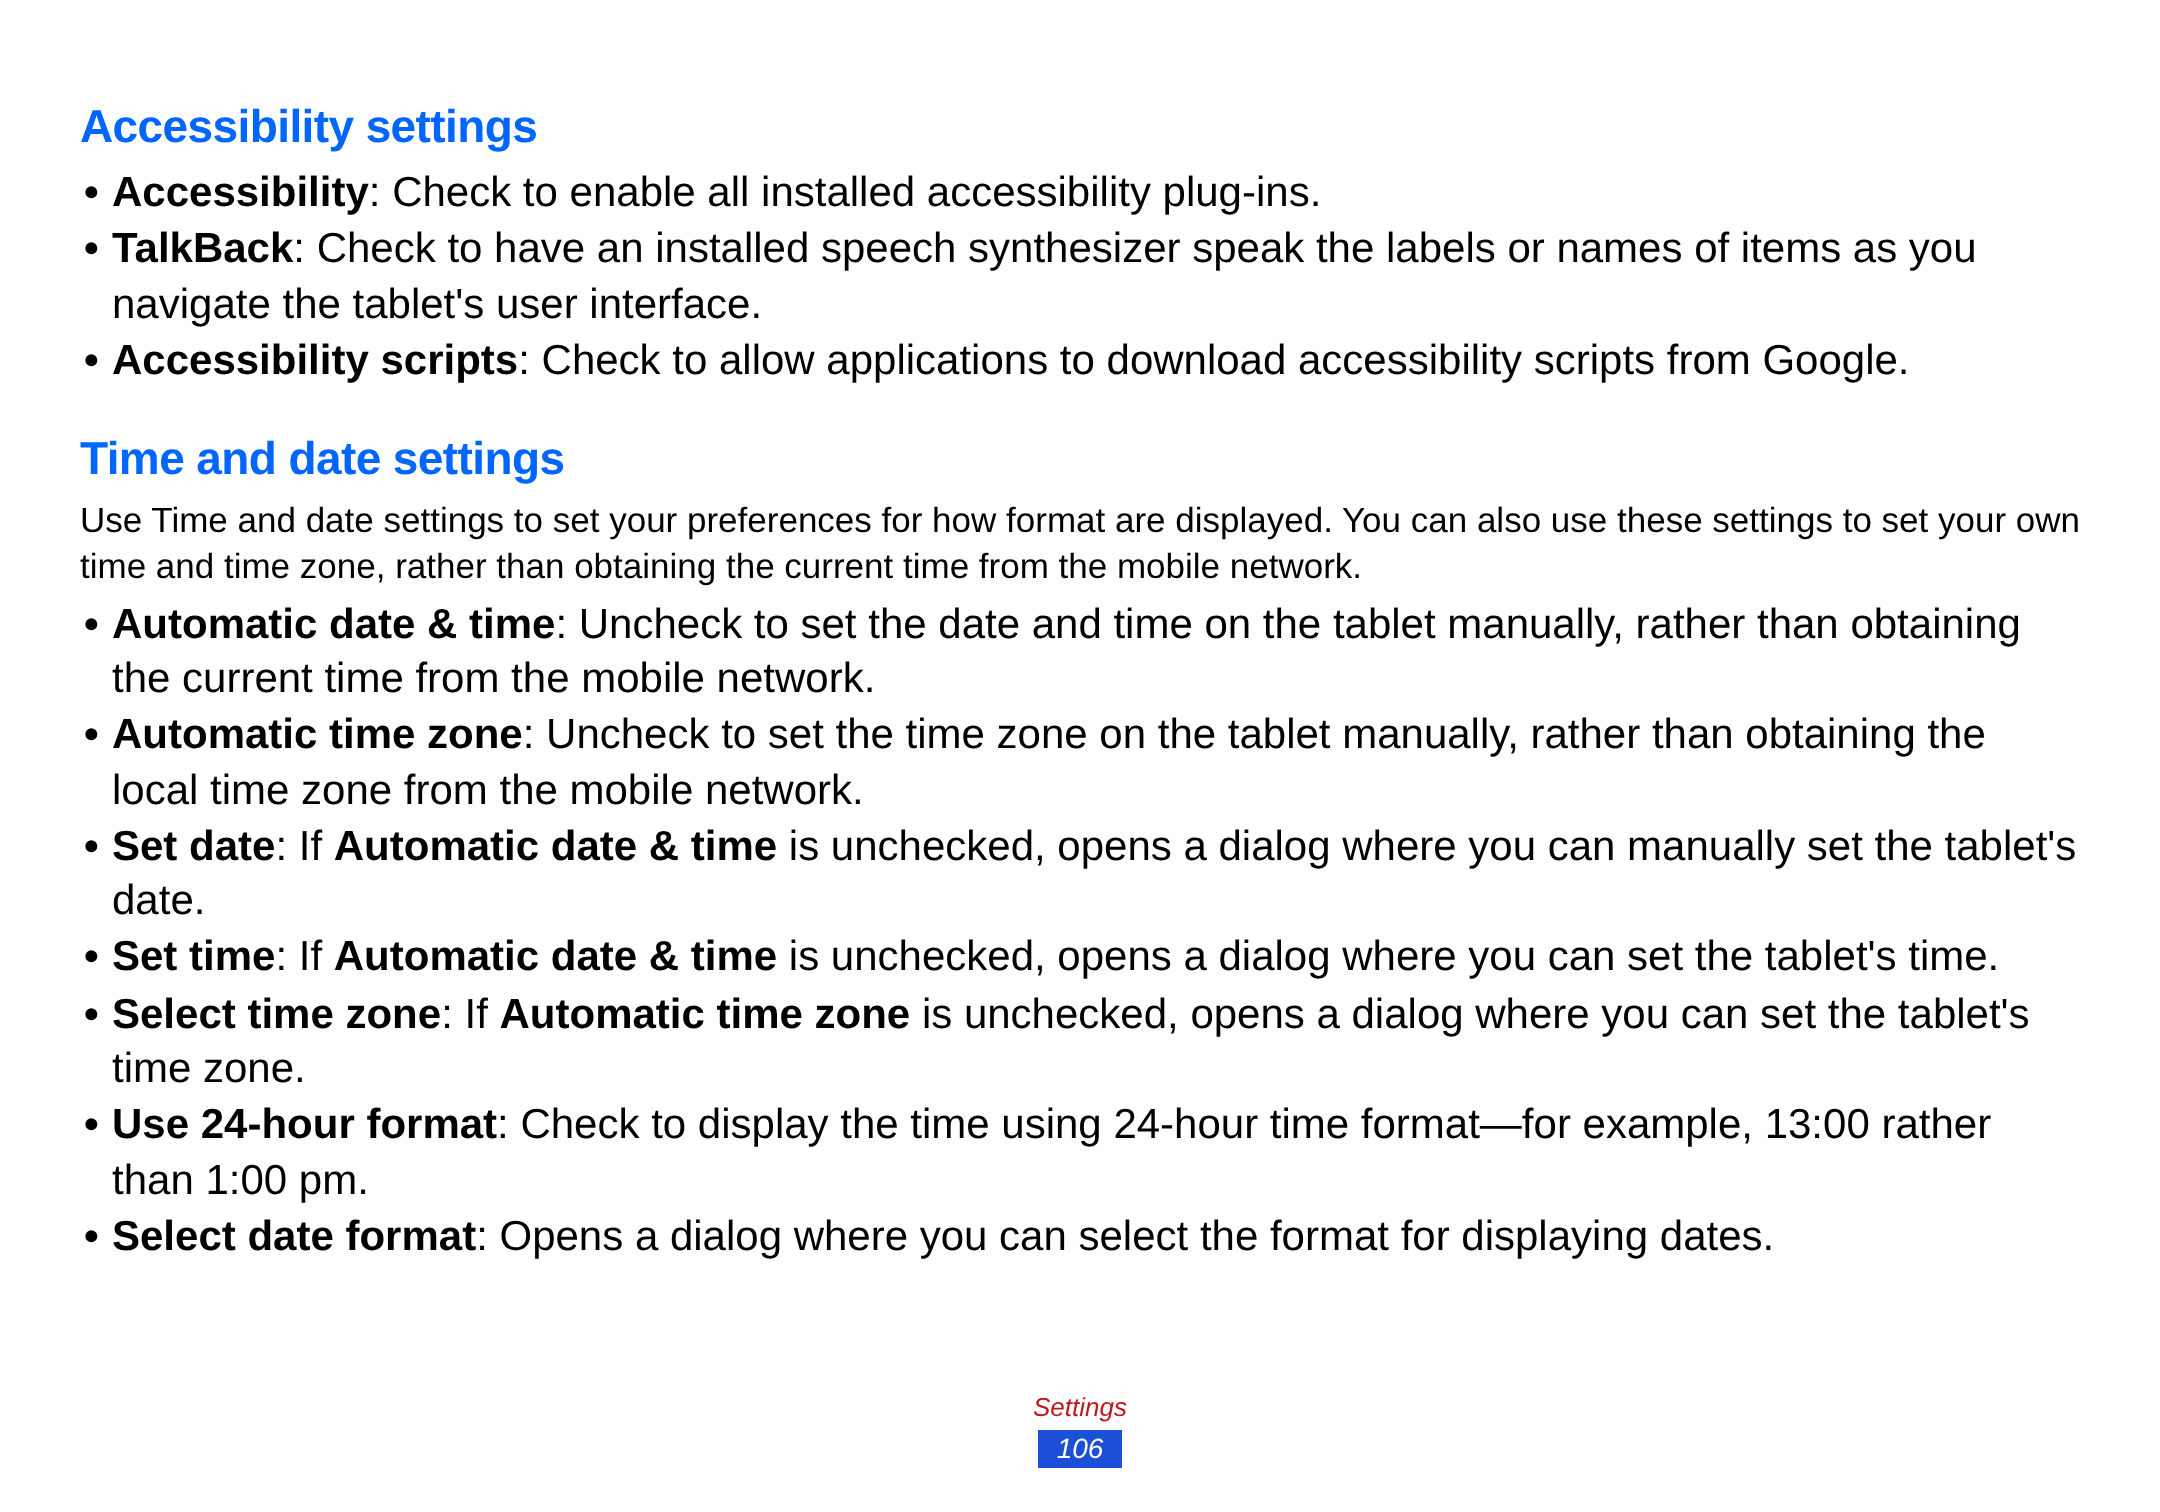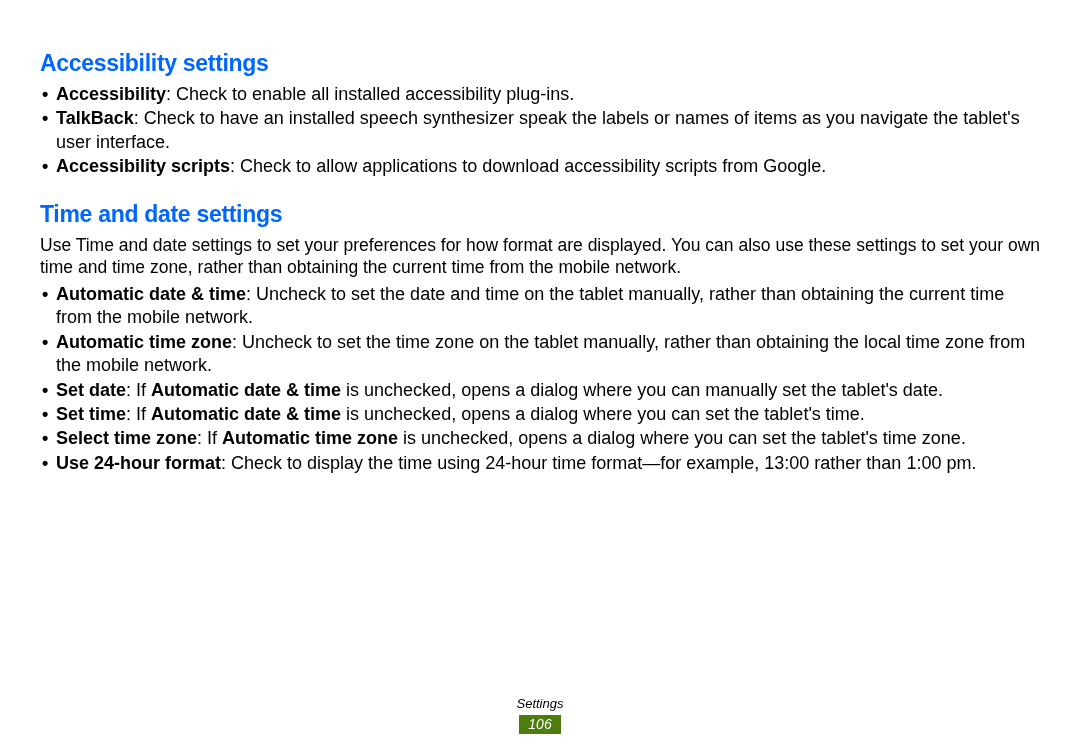--- a/index.html
+++ b/index.html
@@ -27,21 +27,21 @@
       font-size: 17.5px;
       line-height: 1.3;
       margin-bottom: 4px;
       font-weight: 400;
     }
     .bullet-list {
       list-style: none;
       padding-left: 0;
     }
     .bullet-list li {
-      font-size: 18px;
+      font-size: 21px;
       line-height: 1.3;
       padding-left: 16px;
       position: relative;
       margin-bottom: 1px;
       font-weight: 400;
     }
     .bullet-list li::before {
       content: "•";
       position: absolute;
       left: 2px;
@@ -57,27 +57,27 @@
     .footer {
       position: absolute;
       bottom: 22px;
       left: 0;
       right: 0;
       text-align: center;
     }
     .footer-label {
       font-size: 13px;
       font-style: italic;
-      color: #000000;
+      color: #b91c1c;
       margin-bottom: 4px;
       font-weight: 400;
     }
     .page-number-box {
       display: inline-block;
-      background: #4d7c0f;
+      background: #1d4ed8;
       color: #ffffff;
       font-size: 14px;
       font-style: italic;
       padding: 1px 9px 2px 9px;
       font-weight: 400;
     }
   </style>
 </head>
 <body>
 
@@ -111,19 +111,22 @@
     </li>
     <li>
       <span class="bold-term">Set time</span><span>: If </span><span class="bold-term">Automatic date &amp; time</span><span> is unchecked, opens a dialog where you can set the tablet's time.</span>
     </li>
     <li>
       <span class="bold-term">Select time zone</span><span>: If </span><span class="bold-term">Automatic time zone</span><span> is unchecked, opens a dialog where you can set the tablet's time zone.</span>
     </li>
     <li>
       <span class="bold-term">Use 24-hour format</span><span>: Check to display the time using 24-hour time format—for example, 13:00 rather than 1:00 pm.</span>
     </li>
+    <li>
+      <span class="bold-term">Select date format</span><span>: Opens a dialog where you can select the format for displaying dates.</span>
+    </li>
   </ul>
 </div>
 
 <div class="footer">
   <div class="footer-label">Settings</div>
   <div class="page-number-box">106</div>
 </div>
 
 </body></html>

